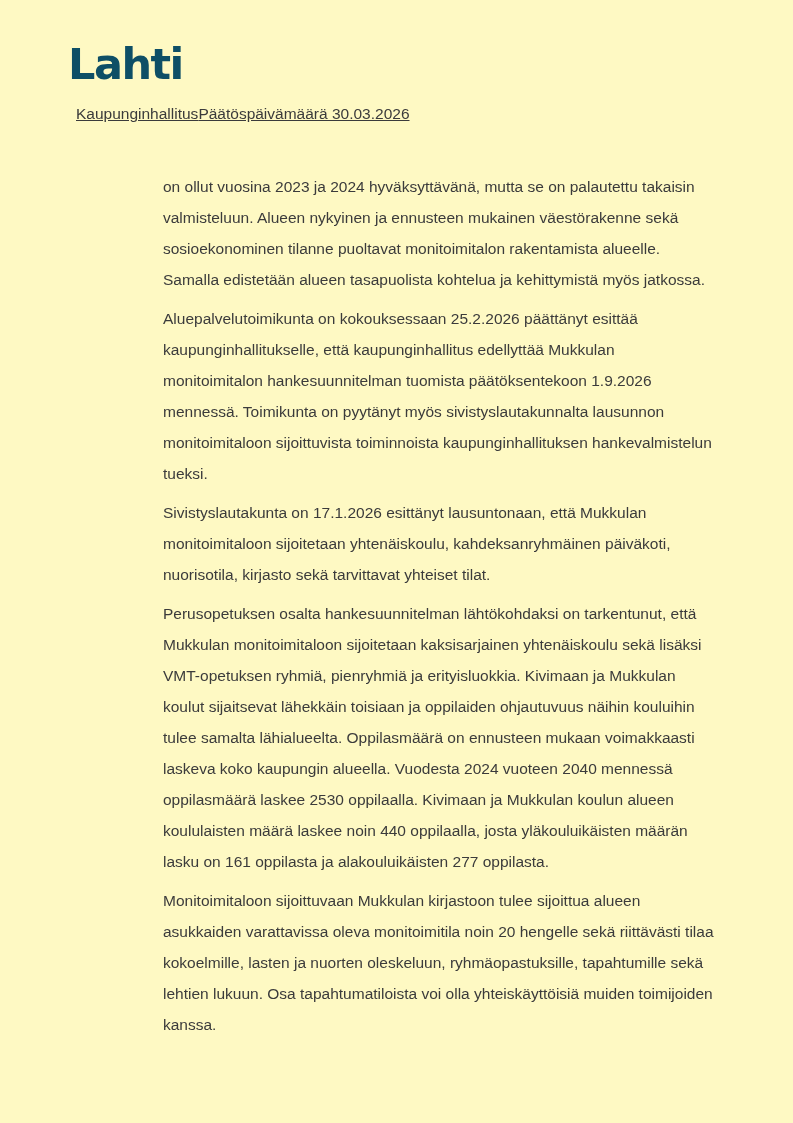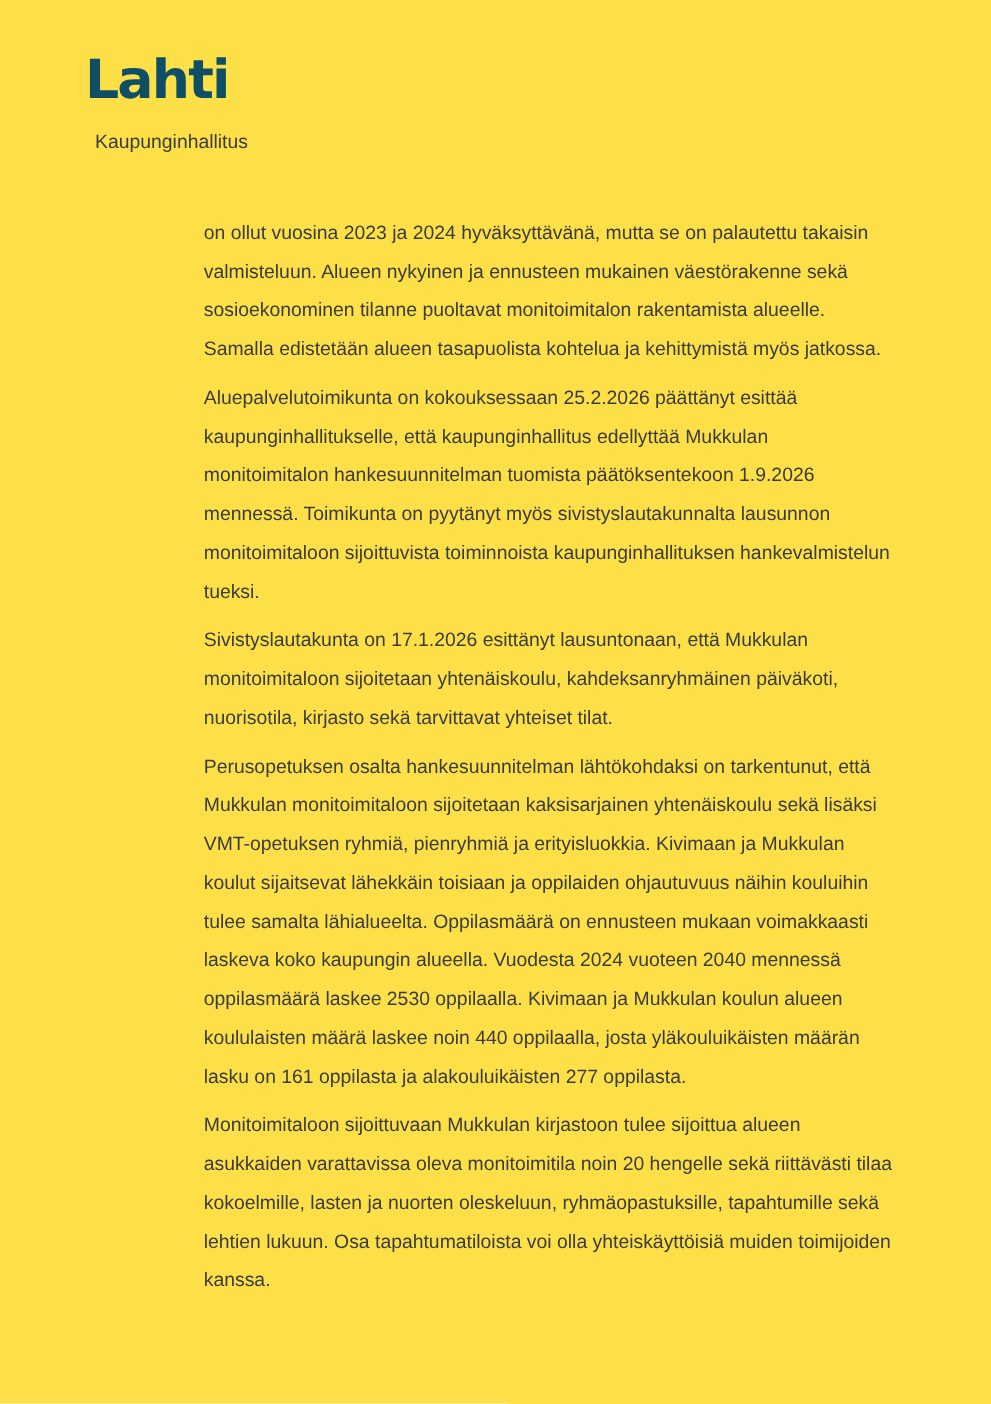--- a/index.html
+++ b/index.html
@@ -4,21 +4,21 @@
 <style>
   html, body {
     margin: 0;
     padding: 0;
     background: #ffffff;
   }
   .page {
     position: relative;
     width: 793px;
     height: 1123px;
-    background: #fde047;
+    background: #fef9c3;
     font-family: "Liberation Sans", sans-serif;
     color: #3b3b3b;
     overflow: hidden;
   }
   .logo {
     position: absolute;
     left: 68px;
     top: 38px;
     font-family: "DejaVu Sans", sans-serif;
     font-weight: 700;
@@ -30,20 +30,21 @@
   }
   .header-row {
     position: absolute;
     left: 76px;
     right: 87px;
     top: 103px;
     display: flex;
     font-size: 15.5px;
     line-height: 22px;
     color: #3b3b3b;
+    text-decoration: underline;
   }
   .body-text {
     position: absolute;
     left: 163px;
     top: 171px;
     width: 552px;
     font-size: 15.5px;
     line-height: 31px;
     color: #3b3b3b;
     text-align: left;
@@ -62,20 +63,21 @@
 </style>
 </head>
 <body>
 
 <div class="page">
 
   <div class="logo">Lahti</div>
 
   <div class="header-row">
     <span>Kaupunginhallitus</span>
+    <span>Päätöspäivämäärä 30.03.2026</span>
   </div>
 
   <div class="body-text">
     <p>on ollut vuosina 2023 ja 2024 hyväksyttävänä, mutta se on palautettu takaisin valmisteluun. Alueen nykyinen ja ennusteen mukainen väestörakenne sekä sosioekonominen tilanne puoltavat monitoimitalon rakentamista alueelle. Samalla edistetään alueen tasapuolista kohtelua ja kehittymistä myös jatkossa.</p>
     <p>Aluepalvelutoimikunta on kokouksessaan 25.2.2026 päättänyt esittää kaupunginhallitukselle, että kaupunginhallitus edellyttää Mukkulan monitoimitalon hankesuunnitelman tuomista päätöksentekoon 1.9.2026 mennessä.  Toimikunta on pyytänyt myös sivistyslautakunnalta lausunnon monitoimitaloon sijoittuvista toiminnoista kaupunginhallituksen hankevalmistelun tueksi.</p>
     <p>Sivistyslautakunta on 17.1.2026 esittänyt lausuntonaan, että Mukkulan monitoimitaloon sijoitetaan yhtenäiskoulu, kahdeksanryhmäinen päiväkoti, nuorisotila, kirjasto sekä tarvittavat yhteiset tilat.</p>
     <p>Perusopetuksen osalta hankesuunnitelman lähtökohdaksi on tarkentunut, että Mukkulan monitoimitaloon sijoitetaan kaksisarjainen yhtenäiskoulu sekä lisäksi VMT-opetuksen ryhmiä, pienryhmiä ja erityisluokkia. Kivimaan ja Mukkulan koulut sijaitsevat lähekkäin toisiaan ja oppilaiden ohjautuvuus näihin kouluihin tulee samalta lähialueelta. Oppilasmäärä on ennusteen mukaan voimakkaasti laskeva koko kaupungin alueella. Vuodesta 2024 vuoteen 2040 mennessä oppilasmäärä laskee 2530 oppilaalla. Kivimaan ja Mukkulan koulun alueen koululaisten määrä laskee noin 440 oppilaalla, josta yläkouluikäisten määrän lasku on 161 oppilasta ja alakouluikäisten 277 oppilasta.</p>
     <p>Monitoimitaloon sijoittuvaan Mukkulan kirjastoon tulee sijoittua alueen asukkaiden varattavissa oleva monitoimitila noin 20 hengelle sekä riittävästi tilaa kokoelmille, lasten ja nuorten oleskeluun, ryhmäopastuksille, tapahtumille sekä lehtien lukuun. Osa tapahtumatiloista voi olla yhteiskäyttöisiä muiden toimijoiden kanssa.</p>
   </div>
 

